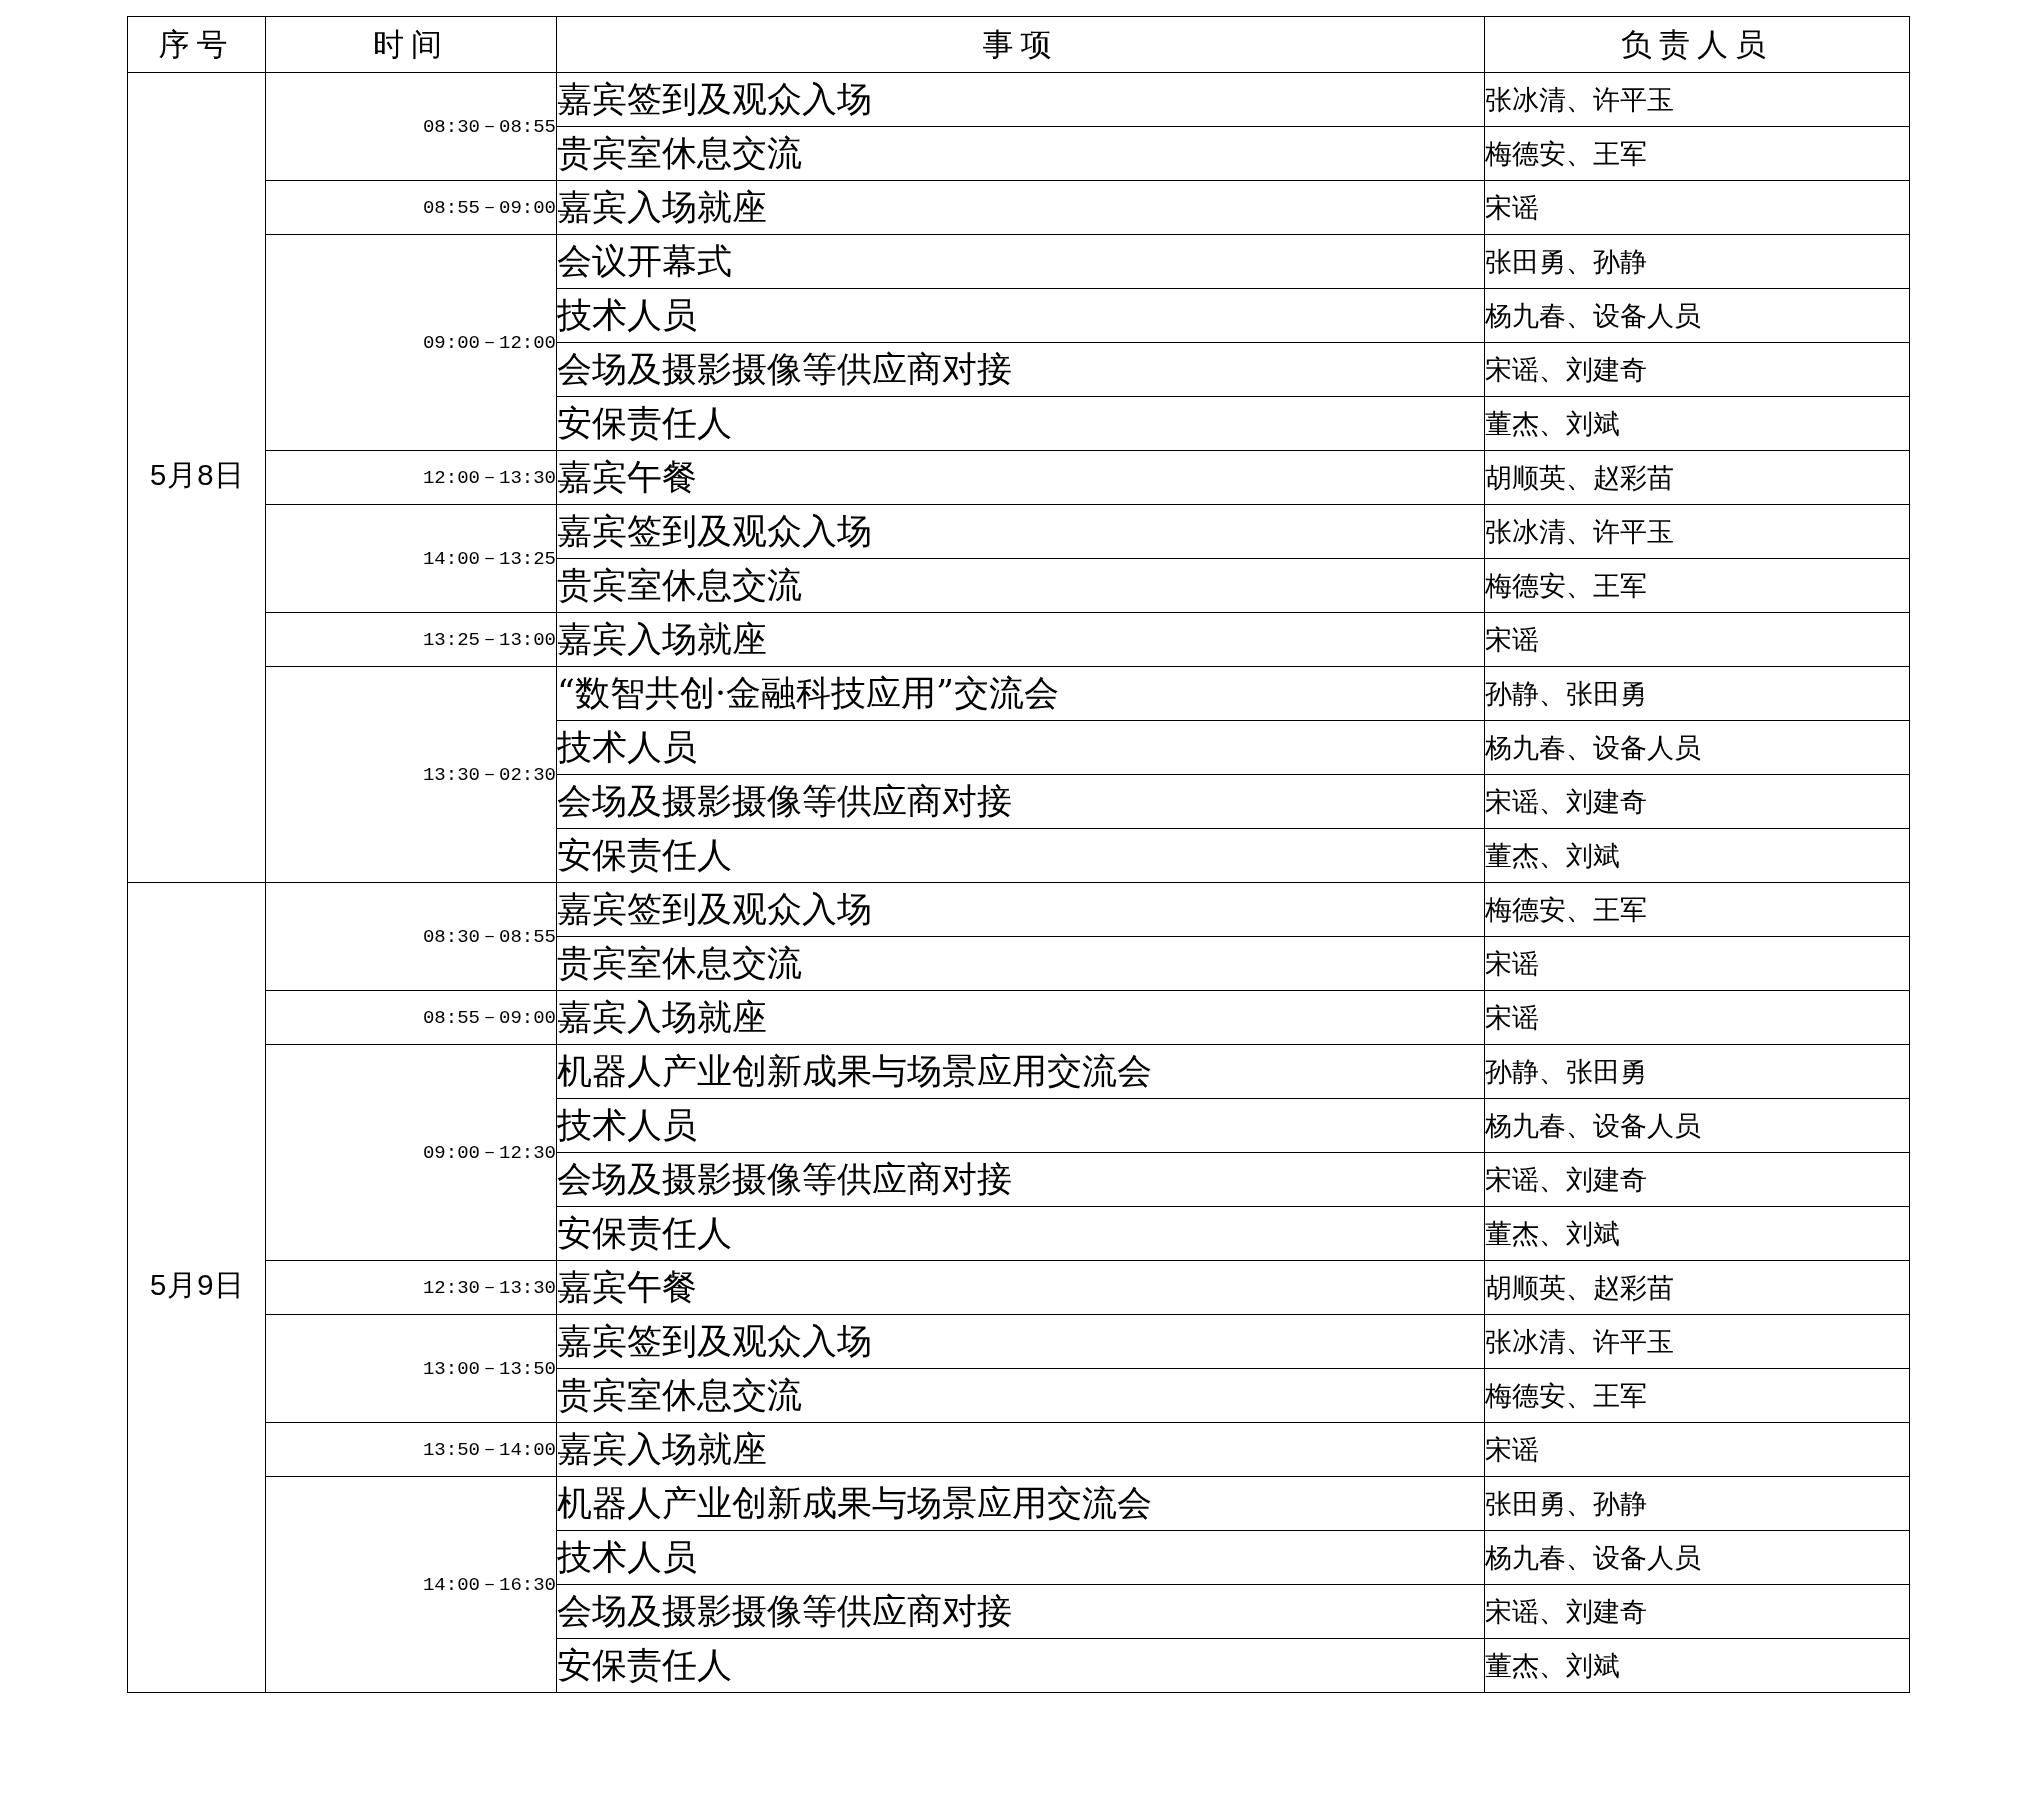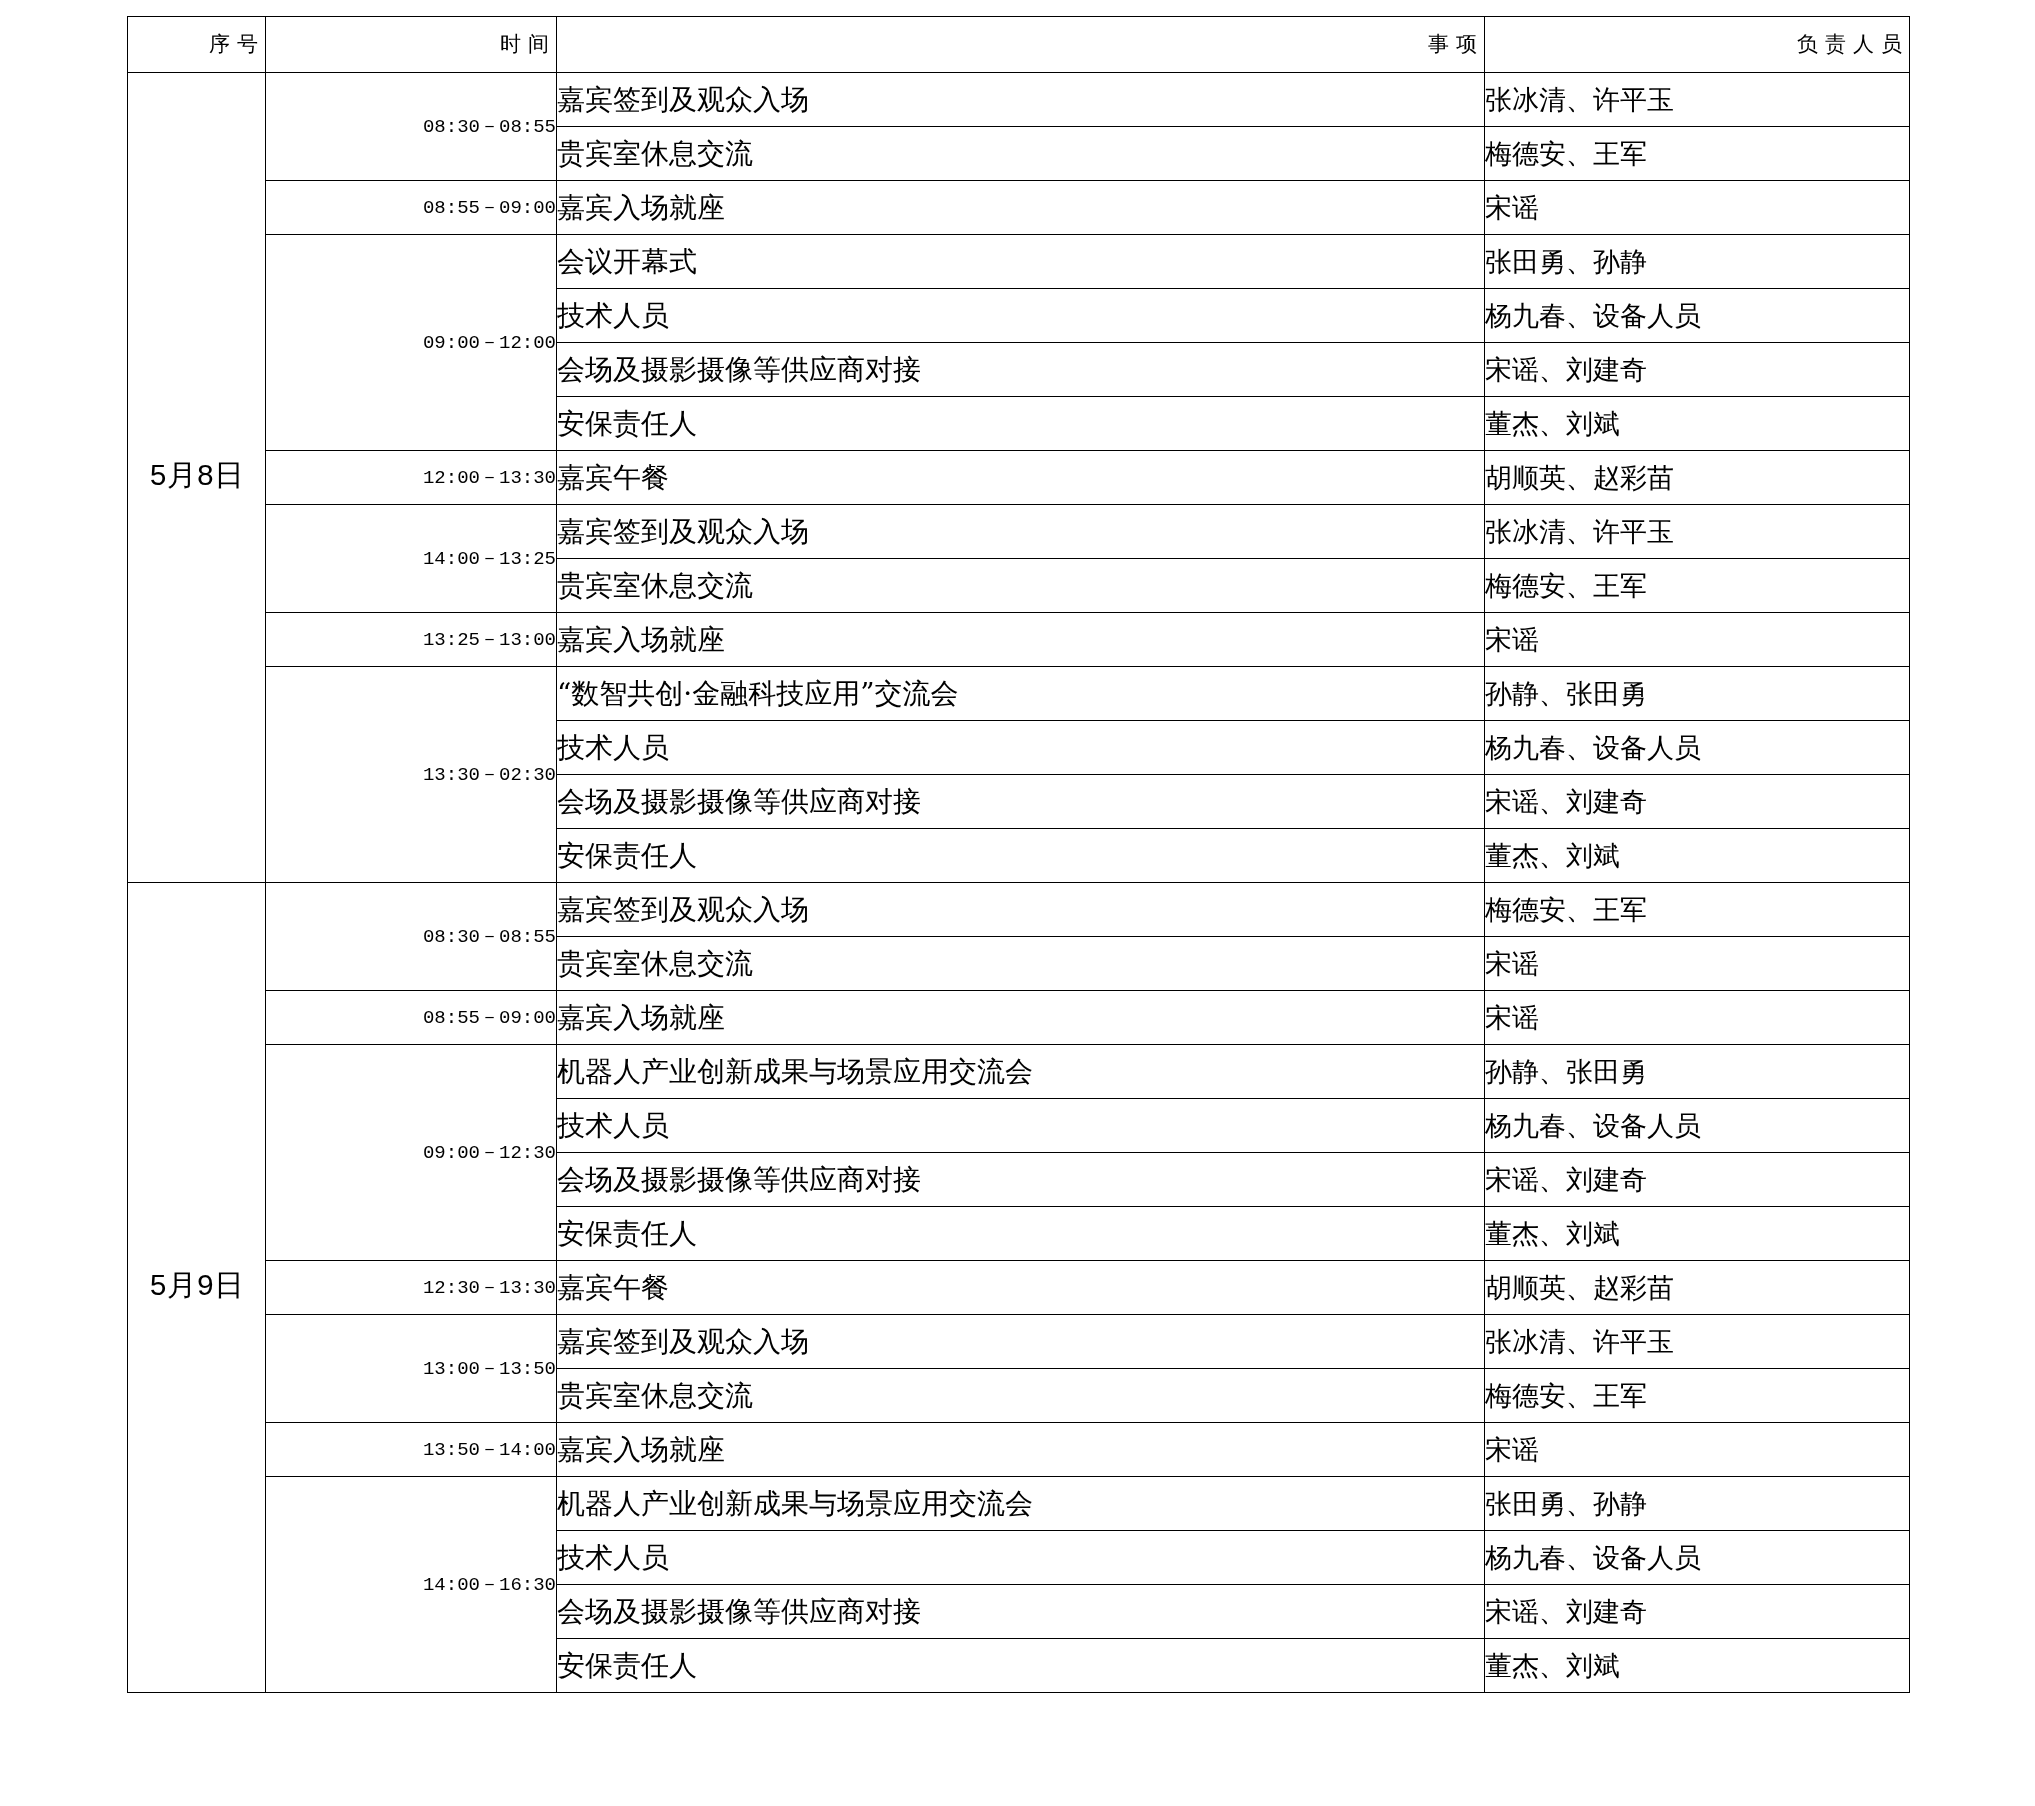--- a/index.html
+++ b/index.html
@@ -30,22 +30,22 @@
   table.schedule col.c-owner { width: 425px; }
 
   table.schedule th, table.schedule td {
     border: 1.4px solid #000000;
     padding: 0;
     vertical-align: middle;
     font-weight: normal;
     color: #000000;
   }
   .hdr {
-    text-align: right;
-    font-size: 21px;
+    text-align: center;
+    font-size: 31px;
     font-weight: bold;
     letter-spacing: 7px;
     height: 55px;
     line-height: 55px;
     padding: 0 4.2px;
     white-space: nowrap;
   }
   .seq-cell {
     text-align: center;
     font-size: 29.5px;
@@ -55,21 +55,21 @@
     font-family: Liberation Mono, monospace;
   }
   .time-cell {
     font-size: 19px;
     text-align: right;
     padding-left: 15.5px;
     white-space: nowrap;
     font-family: Liberation Mono, monospace;
   }
   .item-cell {
-    font-size: 28px;
+    font-size: 35px;
     text-align: left;
     padding-left: 18.3px;
     height: 53px;
     line-height: 53px;
     white-space: nowrap;
   }
   .owner-cell {
     font-size: 27px;
     text-align: left;
     padding-left: 18.3px;

